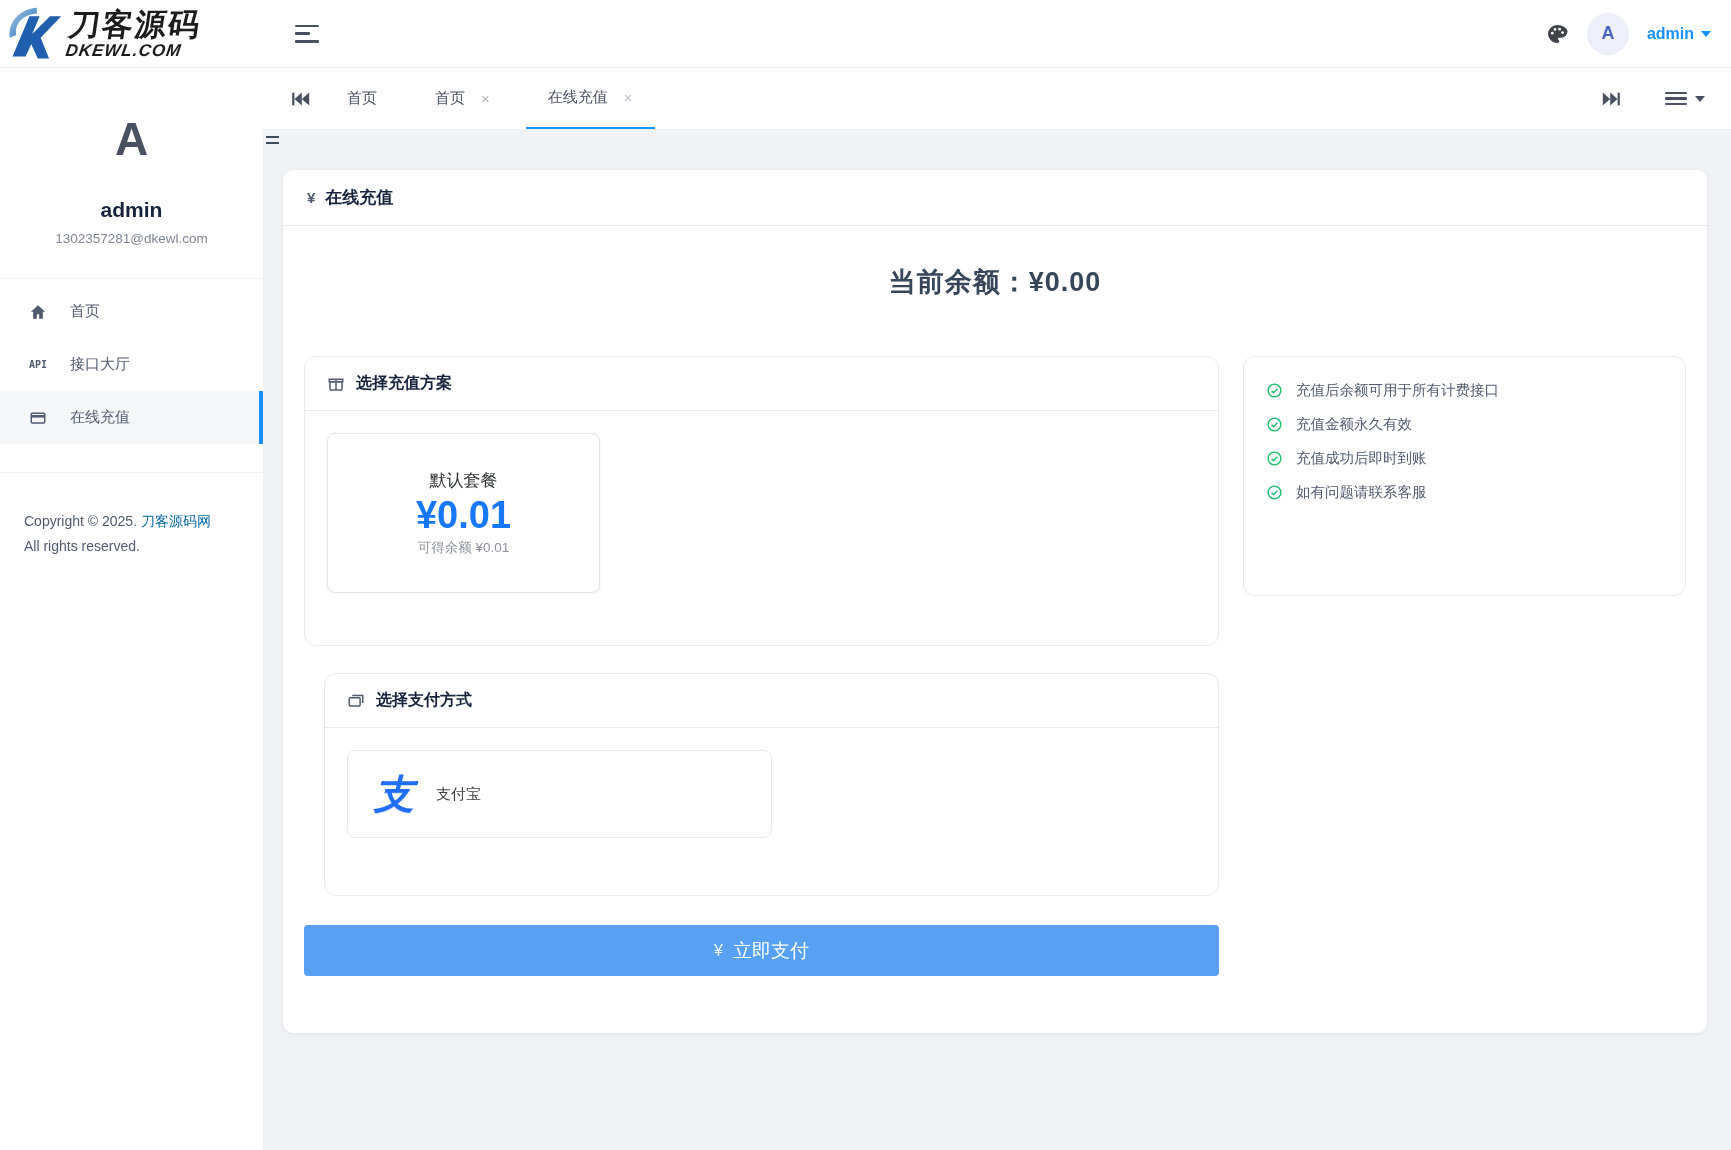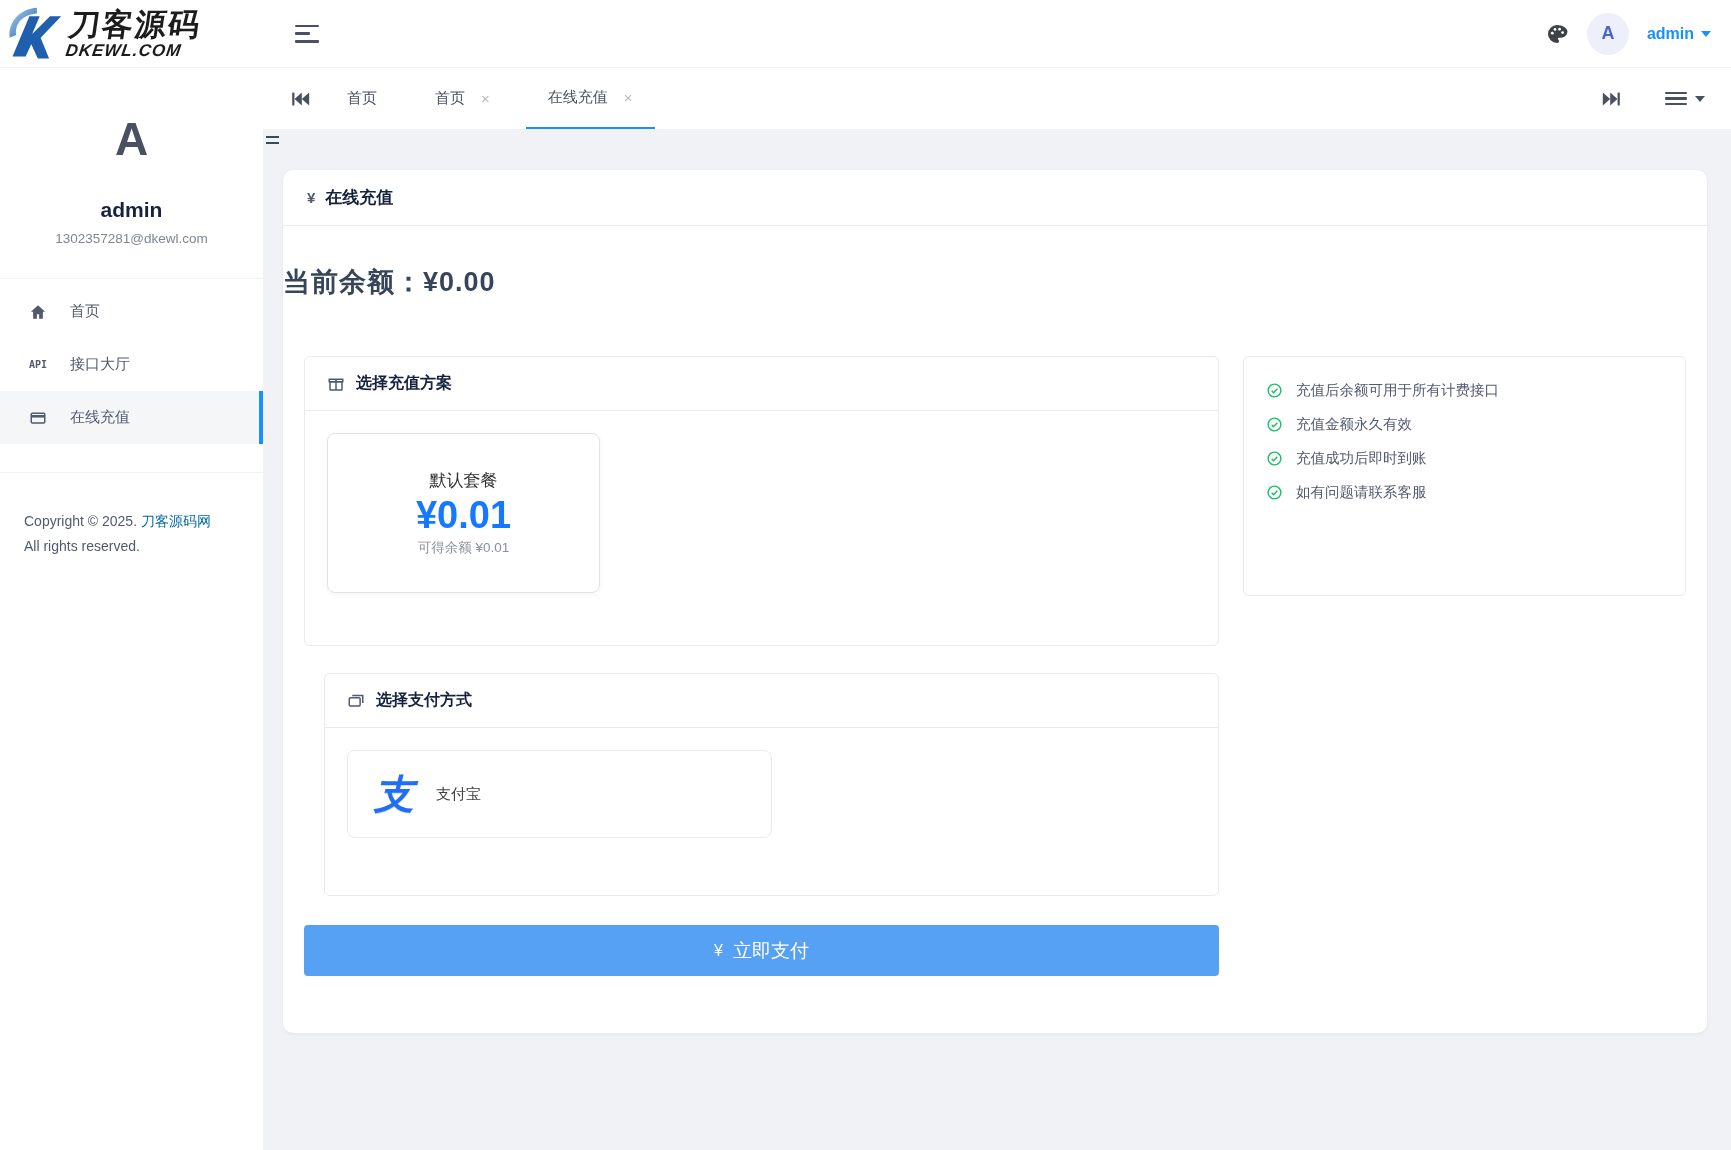--- a/index.html
+++ b/index.html
@@ -58,27 +58,27 @@
   .content { position:absolute; top:130px; left:263px; right:0; bottom:0; background:#f0f2f5; }
   .collapse { position:absolute; top:6px; left:3px; width:13px; height:8px; display:flex;
               flex-direction:column; justify-content:space-between; cursor:pointer; }
   .collapse i { height:2.4px; background:#3b4a5a; display:block; }
 
   .main-card { position:absolute; left:20px; top:40px; right:24px; height:863px; background:#fff;
                border-radius:10px; box-shadow:0 1px 4px rgba(0,21,41,.06); }
   .card-header { height:56px; display:flex; align-items:center; gap:10px; padding:0 24px;
                  border-bottom:1px solid #e8eaec; font-size:17px; font-weight:bold; color:#17233d; }
   .yen-glyph { font-size:15px; font-weight:bold; color:#515a6e; }
-  .balance { margin-top:38px; font-size:27px; font-weight:bold; color:#36455a; letter-spacing:1px; }
+  .balance { text-align:center; margin-top:38px; font-size:27px; font-weight:bold; color:#36455a; letter-spacing:1px; }
 
   .columns { display:flex; gap:24px; padding:0 21px; margin-top:56px; }
   .col-left { width:915px; flex:0 0 auto; }
   .col-right { flex:1; }
 
-  .section { border:1px solid #e8eaec; border-radius:6px; background:#fff; }
+  .section { border:1px solid #e8eaec; border-radius:12px; background:#fff; }
   .section-header { height:54px; display:flex; align-items:center; gap:11px; padding:0 22px;
                     border-bottom:1px solid #e8eaec; font-size:16px; font-weight:bold; color:#17233d; }
   .section-header svg { color:#515a6e; }
 
   .plan-section { height:290px; }
   .plan-body { padding:22px; }
   .package-card { width:273px; height:160px; border:1px solid #dfe2e8; border-radius:8px;
                   box-shadow:0 1px 5px rgba(0,0,0,.05); display:flex; flex-direction:column;
                   align-items:center; justify-content:center; gap:2px; cursor:pointer; }
   .pkg-name { font-size:17px; color:#303133; }

